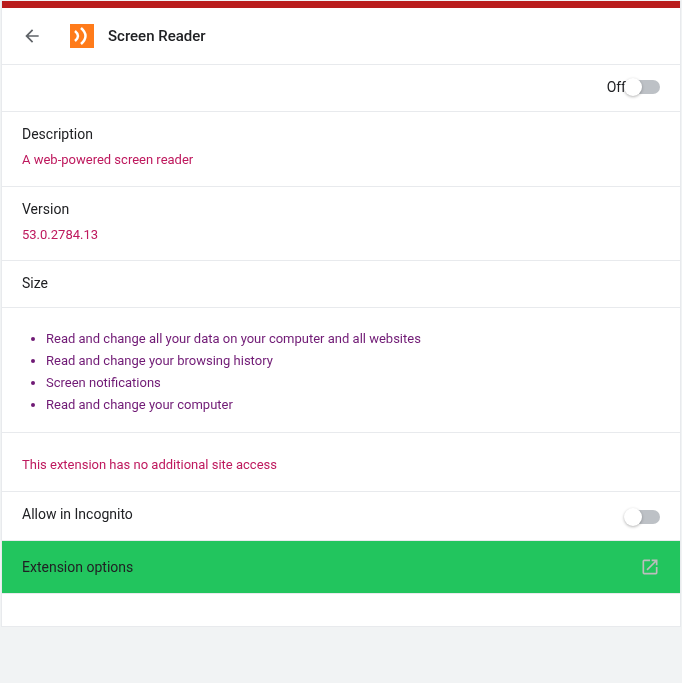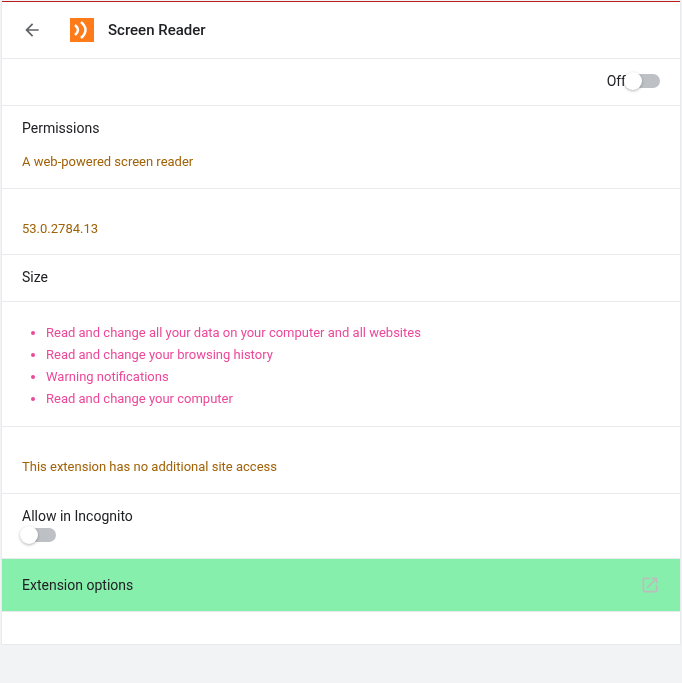--- a/index.html
+++ b/index.html
@@ -12,21 +12,21 @@
     .panel {
       background: #fff;
       border: 1px solid #e8eaed;
       border-top: none;
       margin: 1px;
     }
     .header {
       display: flex;
       align-items: center;
       padding: 16px 20px 16px 20px;
-      border-top: 1px solid #b91c1c;
+      border-top: 7px solid #b91c1c;
       border-bottom: 1px solid #e8eaed;
     }
     .back-icon {
       width: 20px; height: 20px;
       cursor: pointer;
       color: #5f6368;
       margin-right: 28px;
     }
     .ext-icon {
       width: 24px; height: 24px;
@@ -48,22 +48,22 @@
       display: flex;
       align-items: center;
       justify-content: flex-end;
     }
     .label {
       font-size: 14px;
       color: #202124;
     }
     .desc {
       font-size: 13px;
-      color: #a16207;
-      margin-top: 16px;
+      color: #be185d;
+      margin-top: 8px;
       line-height: 1.5;
     }
 
     .toggle {
       width: 34px; height: 14px;
       border-radius: 7px;
       background: #bdc1c6;
       position: relative;
       cursor: pointer;
     }
@@ -77,34 +77,34 @@
       box-shadow: 0 1px 3px rgba(0,0,0,0.3);
     }
 
     ul.perms {
       list-style: disc;
       padding-left: 24px;
       margin-top: 6px;
     }
     ul.perms li {
       font-size: 13px;
-      color: #ec4899;
+      color: #701a75;
       line-height: 1.7;
     }
 
     .clickable-row {
       display: flex;
       align-items: center;
       justify-content: space-between;
       padding: 16px 20px;
       border-bottom: 1px solid #e8eaed;
       cursor: pointer;
     }
     .clickable-row.hovered {
-      background: #86efac;
+      background: #22c55e;
     }
     .open-icon {
       width: 20px; height: 20px;
       color: #9aa0a6;
     }
     .open-icon.hov { color: #bdbdbd; }
     .row-text { font-size: 14px; color: #202124; }
     .flex-start-toggle {
       align-self: flex-start;
       margin-top: 4px;
@@ -126,46 +126,47 @@
     </svg>
     <div class="ext-title">Screen Reader</div>
   </div>
 
   <div class="section row-flex">
     <div class="label">Off</div>
     <div class="toggle"></div>
   </div>
 
   <div class="section">
-    <div class="label">Permissions</div>
+    <div class="label">Description</div>
     <div class="desc">A web-powered screen reader</div>
   </div>
 
   <div class="section">
+    <div class="label">Version</div>
     <div class="desc">53.0.2784.13</div>
   </div>
 
   <div class="section">
     <div class="label">Size</div>
   </div>
 
   <div class="section">
     <ul class="perms">
       <li>Read and change all your data on your computer and all websites</li>
       <li>Read and change your browsing history</li>
-      <li>Warning notifications</li>
+      <li>Screen notifications</li>
       <li>Read and change your computer</li>
     </ul>
   </div>
 
   <div class="section">
     <div class="desc">This extension has no additional site access</div>
   </div>
 
-  <div class="section row-flex" style="align-items:flex-start;flex-direction:column;">
+  <div class="section row-flex" style="align-items:flex-start;">
     <div style="flex:1; padding-right:20px;">
       <div class="label">Allow in Incognito</div>
     </div>
     <div class="toggle flex-start-toggle"></div>
   </div>
 
   <div class="clickable-row hovered">
     <div class="row-text">Extension options</div>
     <svg class="open-icon hov" viewBox="0 0 24 24">
       <path fill="currentColor" d="M19 19H5V5h7V3H5a2 2 0 0 0-2 2v14a2 2 0 0 0 2 2h14a2 2 0 0 0 2-2v-7h-2v7zM14 3v2h3.59l-9.83 9.83 1.41 1.41L19 6.41V10h2V3h-7z"></path>

